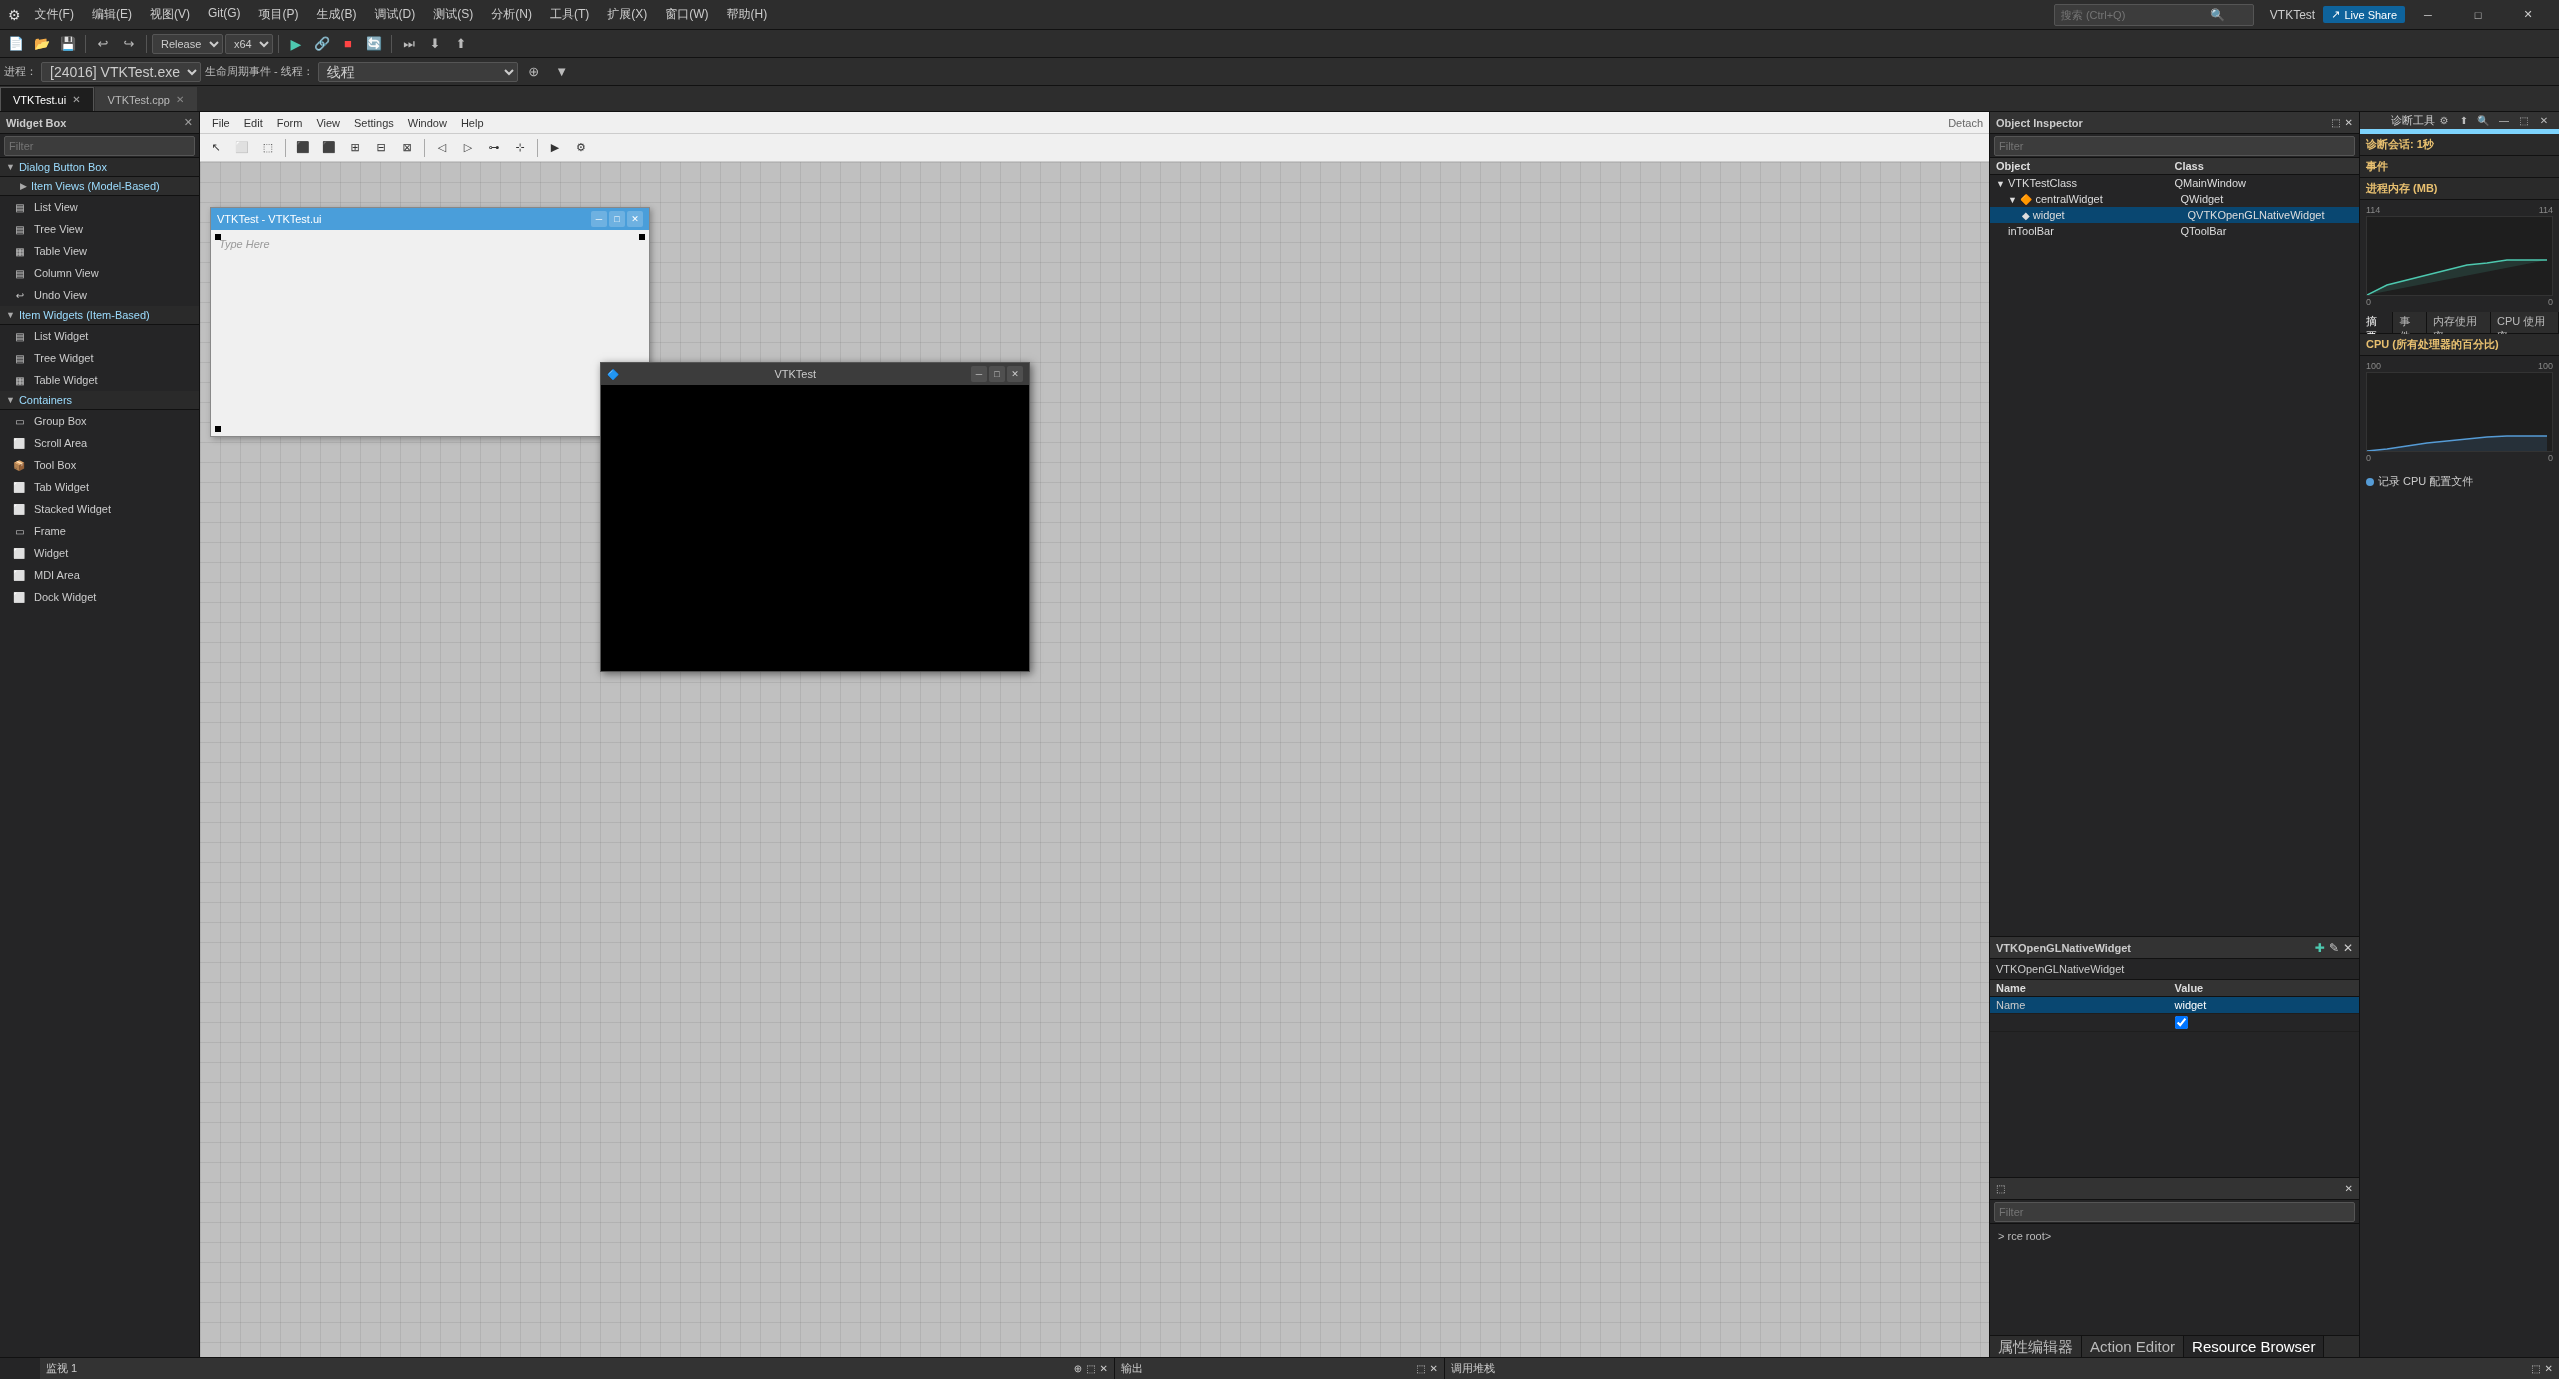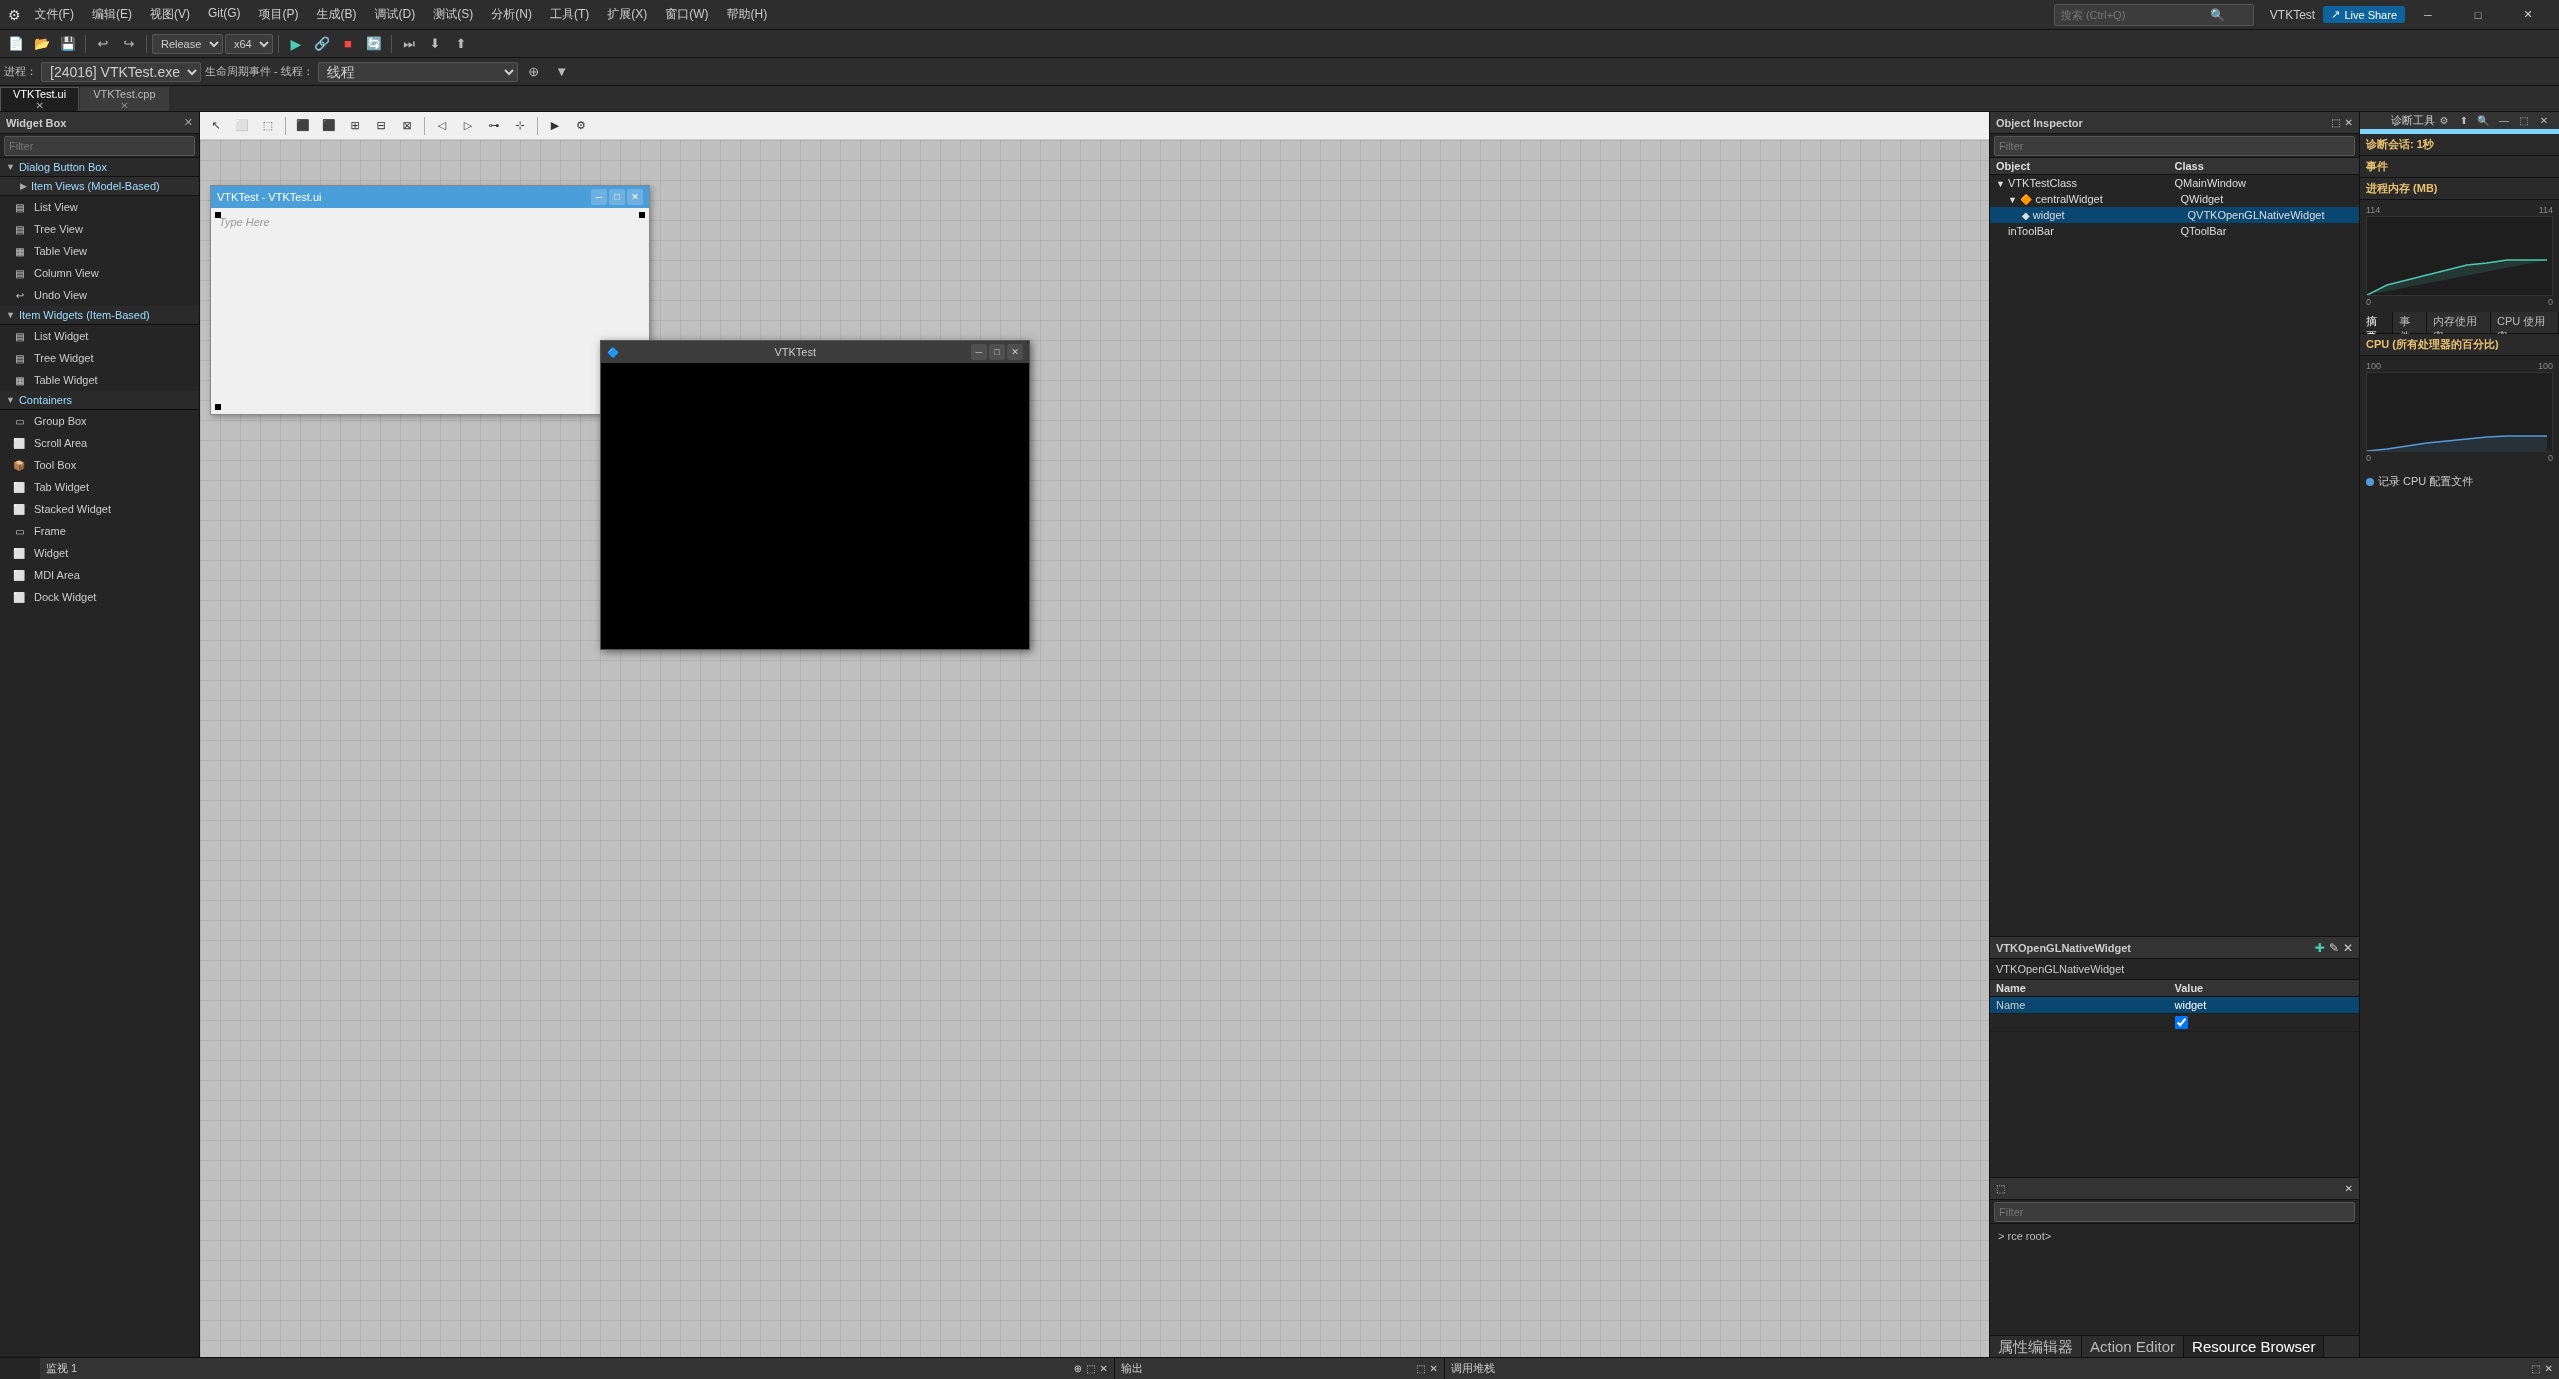--- a/index.html
+++ b/index.html
@@ -20,21 +20,21 @@
     .tb-btn { width: 24px; height: 22px; display: flex; align-items: center; justify-content: center; cursor: pointer; border-radius: 2px; font-size: 13px; color: #bbb; }
     .tb-sep { width: 1px; height: 18px; background: #555; margin: 0 3px; }
     .tb-select { height: 20px; background: #3c3c3c; border: 1px solid #555; color: #ccc; font-size: 11px; padding: 0 4px; border-radius: 2px; }
 
     
     .toolbar2 { height: 28px; background: #2d2d2d; display: flex; align-items: center; padding: 0 4px; border-bottom: 1px solid #111; gap: 4px; font-size: 11px; color: #bbb; }
     .toolbar2-select { height: 20px; background: #3c3c3c; border: 1px solid #555; color: #ccc; font-size: 14px; padding: 0 4px; border-radius: 2px; min-width: 120px; }
 
     
     .tab-bar { height: 26px; background: #2d2d2d; display: flex; align-items: flex-end; border-bottom: 1px solid #111; }
-    .tab { height: 24px; padding: 0 12px; display: flex; align-items: center; font-size: 11px; color: #bbb; cursor: pointer; border: 1px solid transparent; border-bottom: none; background: #3c3c3c; margin-right: 1px; flex-direction: column; }
+    .tab { height: 24px; padding: 0 12px; display: flex; align-items: center; gap: 6px; font-size: 11px; color: #bbb; cursor: pointer; border: 1px solid transparent; border-bottom: none; background: #3c3c3c; margin-right: 1px; }
     .tab.active { background: #1e1e1e; color: #fff; border-color: #555; }
     .tab-close { font-size: 10px; opacity: 0.6; cursor: pointer; }
 
     
     .widget-box { width: 200px; background: #252526; border-right: 1px solid #111; display: flex; flex-direction: column; overflow: hidden; }
     .panel-header { height: 22px; background: #333; display: flex; align-items: center; justify-content: space-between; padding: 0 6px; font-size: 11px; color: #ccc; border-bottom: 1px solid #111; flex-shrink: 0; }
     .panel-title { font-size: 11px; font-weight: bold; color: #ccc; }
     .panel-close { cursor: pointer; font-size: 11px; opacity: 0.7; }
     .filter-box { height: 24px; padding: 2px 4px; background: #252526; border-bottom: 1px solid #111; flex-shrink: 0; }
     .filter-input { width: 100%; height: 20px; background: #3c3c3c; border: 1px solid #555; color: #ccc; font-size: 11px; padding: 0 4px; border-radius: 2px; outline: none; }
@@ -332,20 +332,30 @@
       </div>
       <div class="widget-item">
         <span class="widget-item-icon">⬜</span>
         <span>Dock Widget</span>
       </div>
     </div>
   </div>
 
   <div style="flex:1; display:flex; flex-direction:column; overflow:hidden;">
 
+    <div class="qt-menu-bar">
+      <span class="qt-menu-item">File</span>
+      <span class="qt-menu-item">Edit</span>
+      <span class="qt-menu-item">Form</span>
+      <span class="qt-menu-item">View</span>
+      <span class="qt-menu-item">Settings</span>
+      <span class="qt-menu-item">Window</span>
+      <span class="qt-menu-item">Help</span>
+      <span style="color:#666; margin-left:auto; font-size:11px;">Detach</span>
+    </div>
 
     <div class="qt-toolbar">
       <div class="qt-tb-btn">↖</div>
       <div class="qt-tb-btn">⬜</div>
       <div class="qt-tb-btn">⬚</div>
       <div class="qt-tb-sep"></div>
       <div class="qt-tb-btn">⬛</div>
       <div class="qt-tb-btn">⬛</div>
       <div class="qt-tb-btn">⊞</div>
       <div class="qt-tb-btn">⊟</div>

